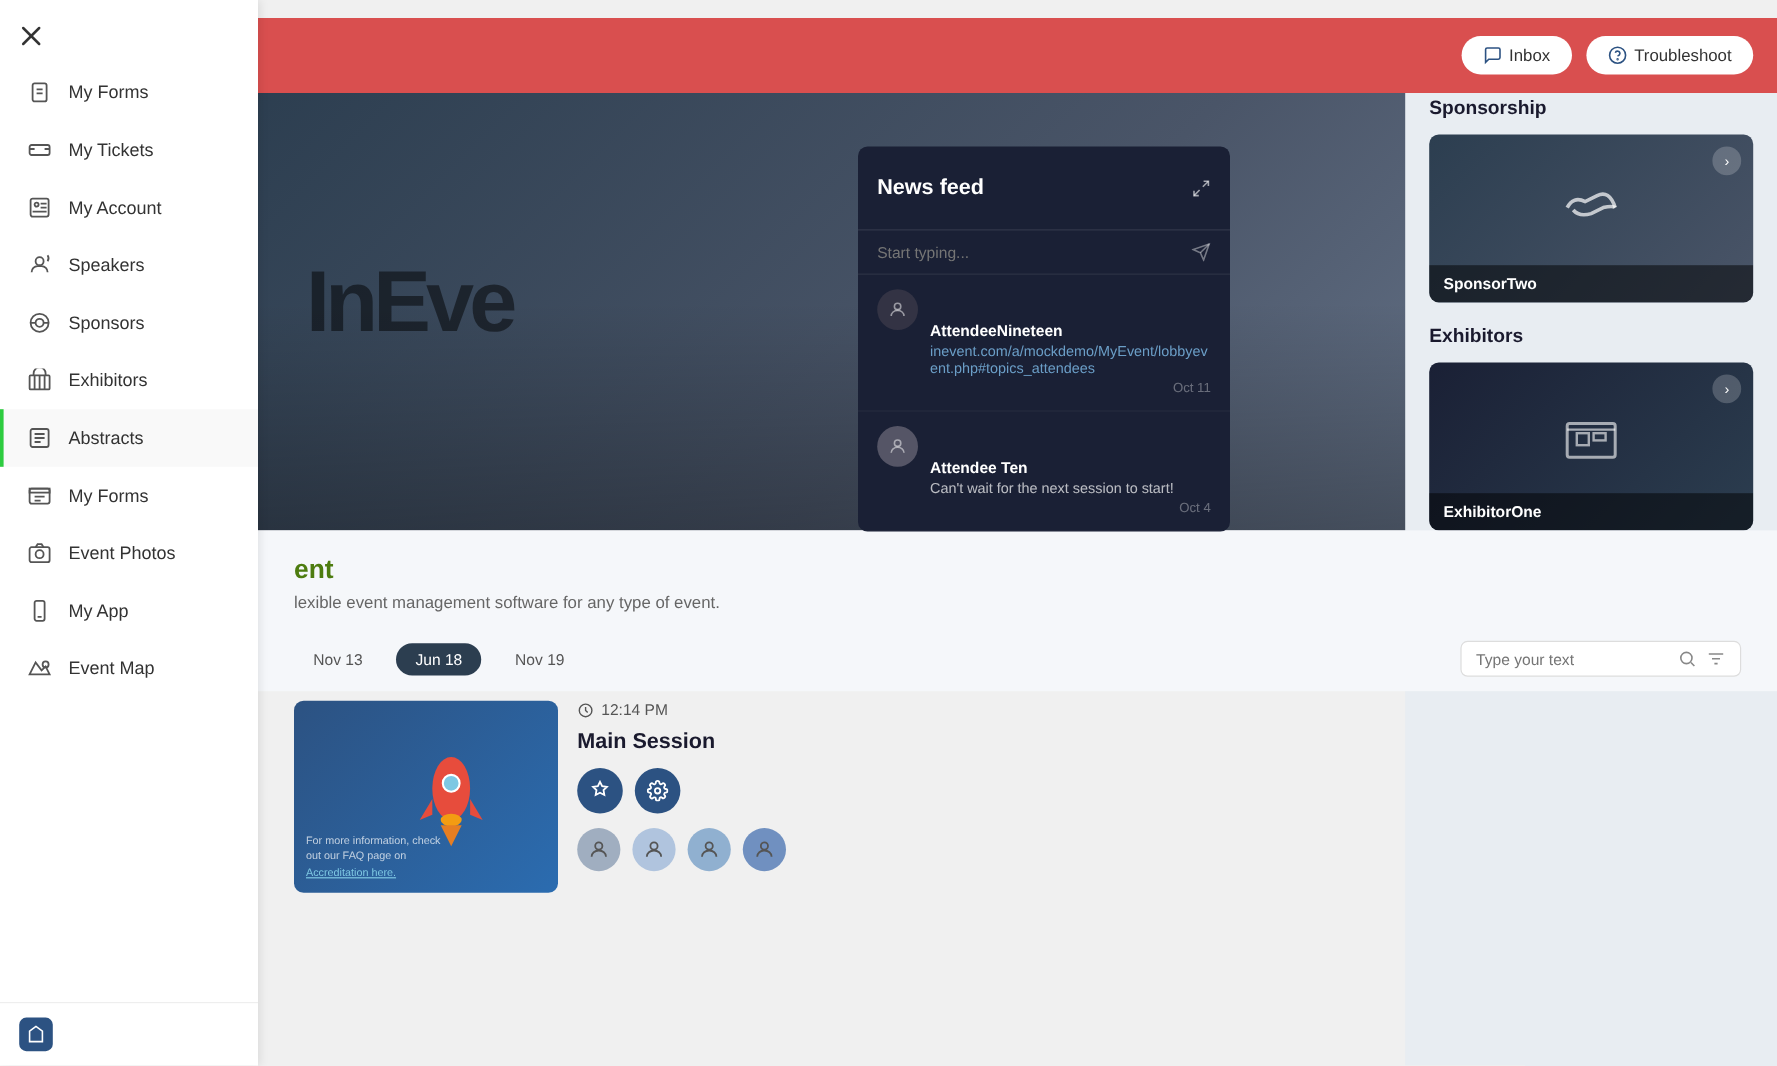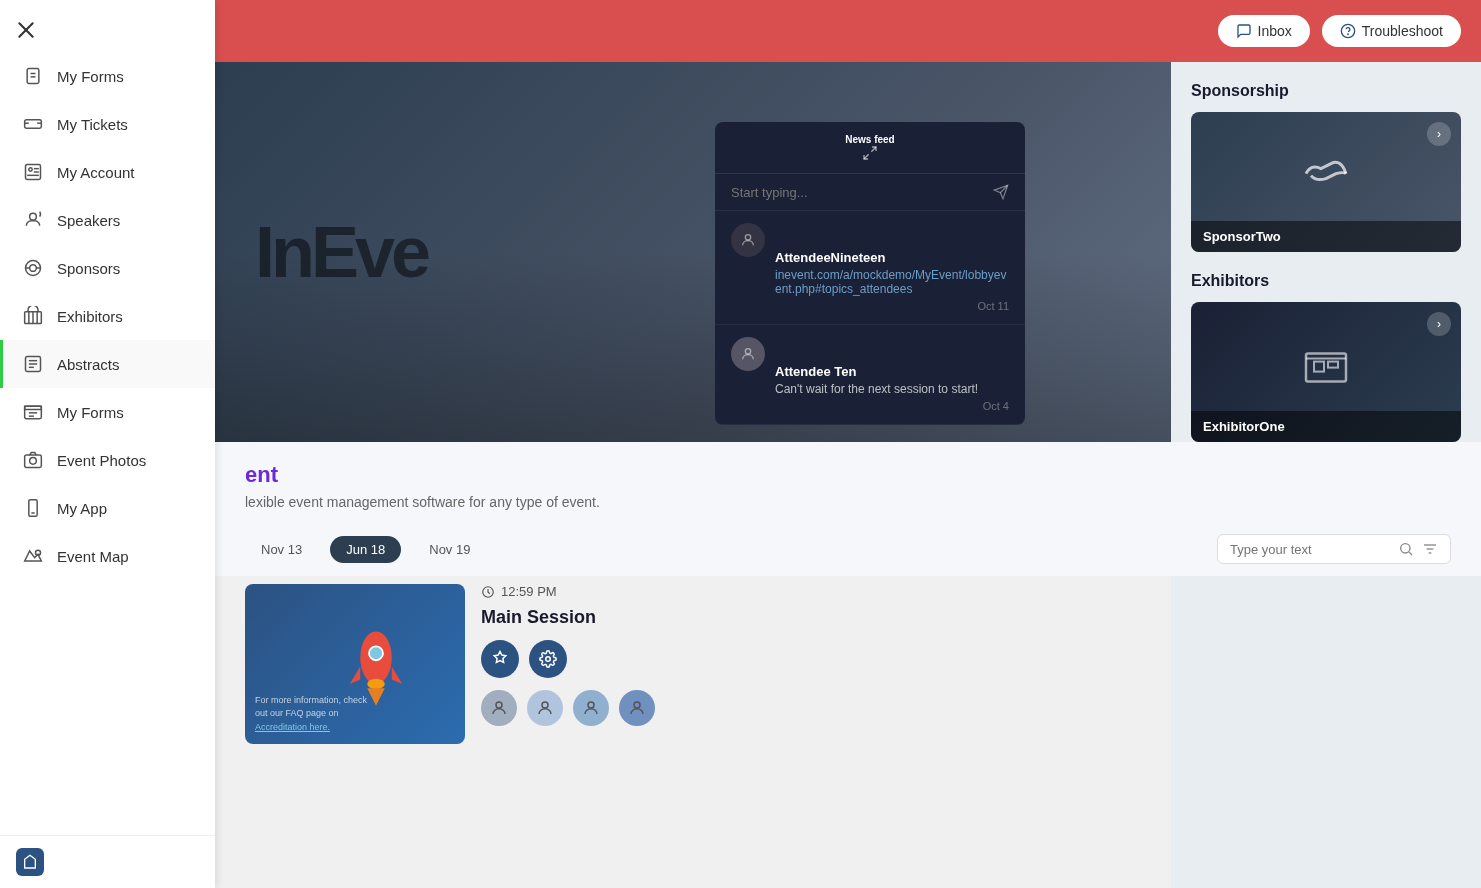--- a/index.html
+++ b/index.html
@@ -1,20 +1,20 @@
 <!DOCTYPE html>
 <html><head>
   <meta charset="utf-8">
   <style>
     * { box-sizing: border-box; margin: 0; padding: 0; }
     body { font-family: -apple-system, BlinkMacSystemFont, 'Segoe UI', sans-serif; background: #f0f0f0; overflow: hidden; width: 1481px; height: 888px; }
 
     
     .header {
-      position: fixed; top: 0; left: 0; right: 0; height: 62px;
+      position: fixed; top: 15px; left: 0; right: 0; height: 62px;
       background: #d94f4f;
       display: flex; align-items: center; justify-content: space-between;
       padding: 0 20px;
       z-index: 100;
     }
     .header-left { display: flex; align-items: center; gap: 12px; }
     .header-right { display: flex; align-items: center; gap: 12px; }
     .header-btn {
       background: white; border: none; border-radius: 24px;
       padding: 8px 18px; font-size: 14px; font-weight: 500;
@@ -79,22 +79,22 @@
     }
 
     
     .news-feed {
       position: absolute; top: 60px; left: 500px; width: 310px;
       background: #1a2035; border-radius: 8px; overflow: hidden;
       color: white; z-index: 10;
     }
     .news-feed-header {
       display: flex; align-items: center; justify-content: space-between;
-      padding: 12px 16px; border-bottom: 1px solid rgba(255,255,255,0.1);
-      font-size: 10px; font-weight: 600; flex-direction: column;
+      padding: 24px 16px; border-bottom: 1px solid rgba(255,255,255,0.1);
+      font-size: 18px; font-weight: 600;
     }
     .news-feed-input {
       display: flex; align-items: center;
       padding: 10px 16px; border-bottom: 1px solid rgba(255,255,255,0.08);
       gap: 8px;
     }
     .news-feed-input input {
       background: transparent; border: none; color: rgba(255,255,255,0.5);
       font-size: 13px; flex: 1; outline: none;
     }
@@ -113,21 +113,21 @@
     .news-item-name { font-size: 13px; font-weight: 600; margin-bottom: 3px; }
     .news-item-text { font-size: 12px; color: #6b9ec7; word-break: break-all; }
     .news-item-date { font-size: 11px; color: rgba(255,255,255,0.35); text-align: right; margin-top: 4px; }
 
     
     .event-section {
       position: absolute; top: 380px; left: 0; right: 0;
       padding: 20px 30px;
       background: #f5f7fa;
     }
-    .event-title { font-size: 22px; font-weight: 700; color: #6d28d9; margin-bottom: 6px; }
+    .event-title { font-size: 22px; font-weight: 700; color: #4d7c0f; margin-bottom: 6px; }
     .event-subtitle { font-size: 14px; color: #666; }
 
     
     .date-tabs-row {
       position: absolute; top: 460px; left: 0; right: 0;
       padding: 12px 30px;
       background: #f5f7fa;
       display: flex; align-items: center; gap: 12px;
     }
     .date-tab {
@@ -501,21 +501,21 @@
         For more information, check<br>out our FAQ page on<br><span style="color:#7ec8e3;text-decoration:underline;">Accreditation here.</span>
       </div>
     </div>
 
     <div class="session-info">
       <div class="session-time">
         <svg viewBox="0 0 24 24" fill="none" stroke="#555" stroke-width="2" width="14" height="14">
           <circle cx="12" cy="12" r="9"></circle>
             <polyline points="12 7 12 12 15 15"></polyline>
         </svg>
-        <span>12:59 PM</span>
+        <span>12:14 PM</span>
       </div>
       <div class="session-name">Main Session</div>
       <div class="session-actions">
         <div class="session-action-btn">
           <svg viewBox="0 0 24 24" fill="none" stroke="white" stroke-width="2" width="18" height="18">
             <path d="M12 2l2.4 4.8 5.3 0.8-3.8 3.7 0.9 5.3L12 14.1l-4.8 2.5 0.9-5.3-3.8-3.7 5.3-0.8z"></path>
           </svg>
         </div>
         <div class="session-action-btn">
           <svg viewBox="0 0 24 24" fill="none" stroke="white" stroke-width="2" width="18" height="18">

